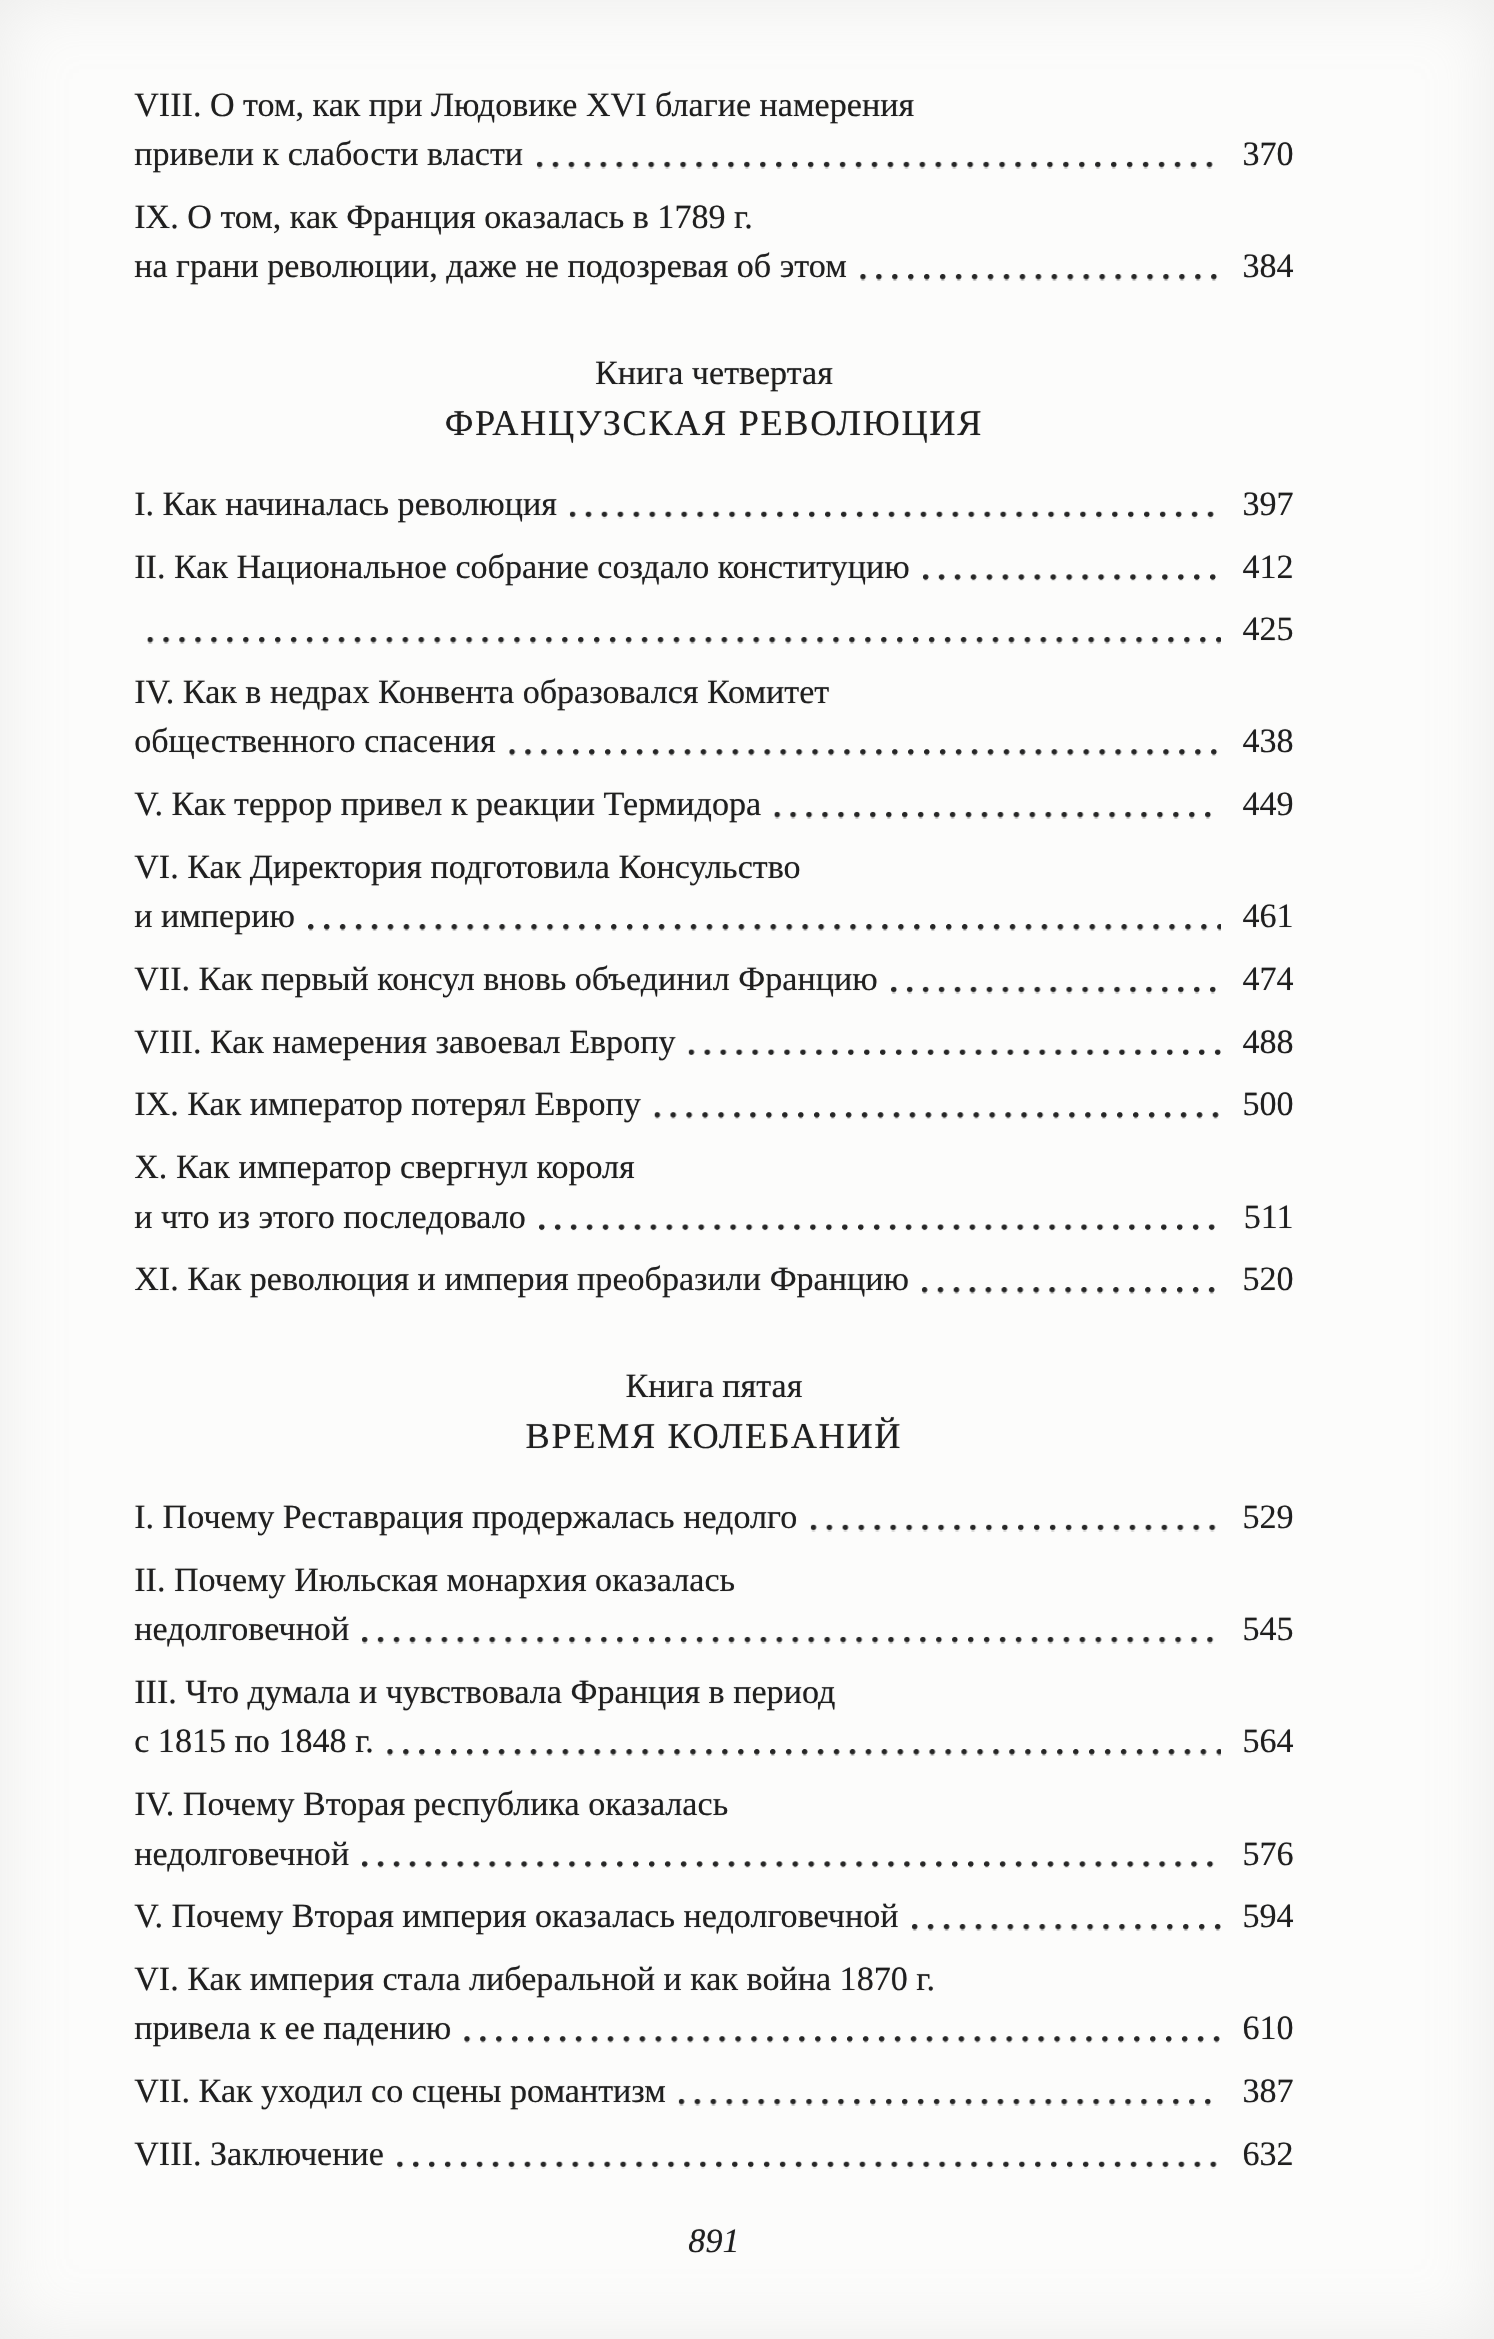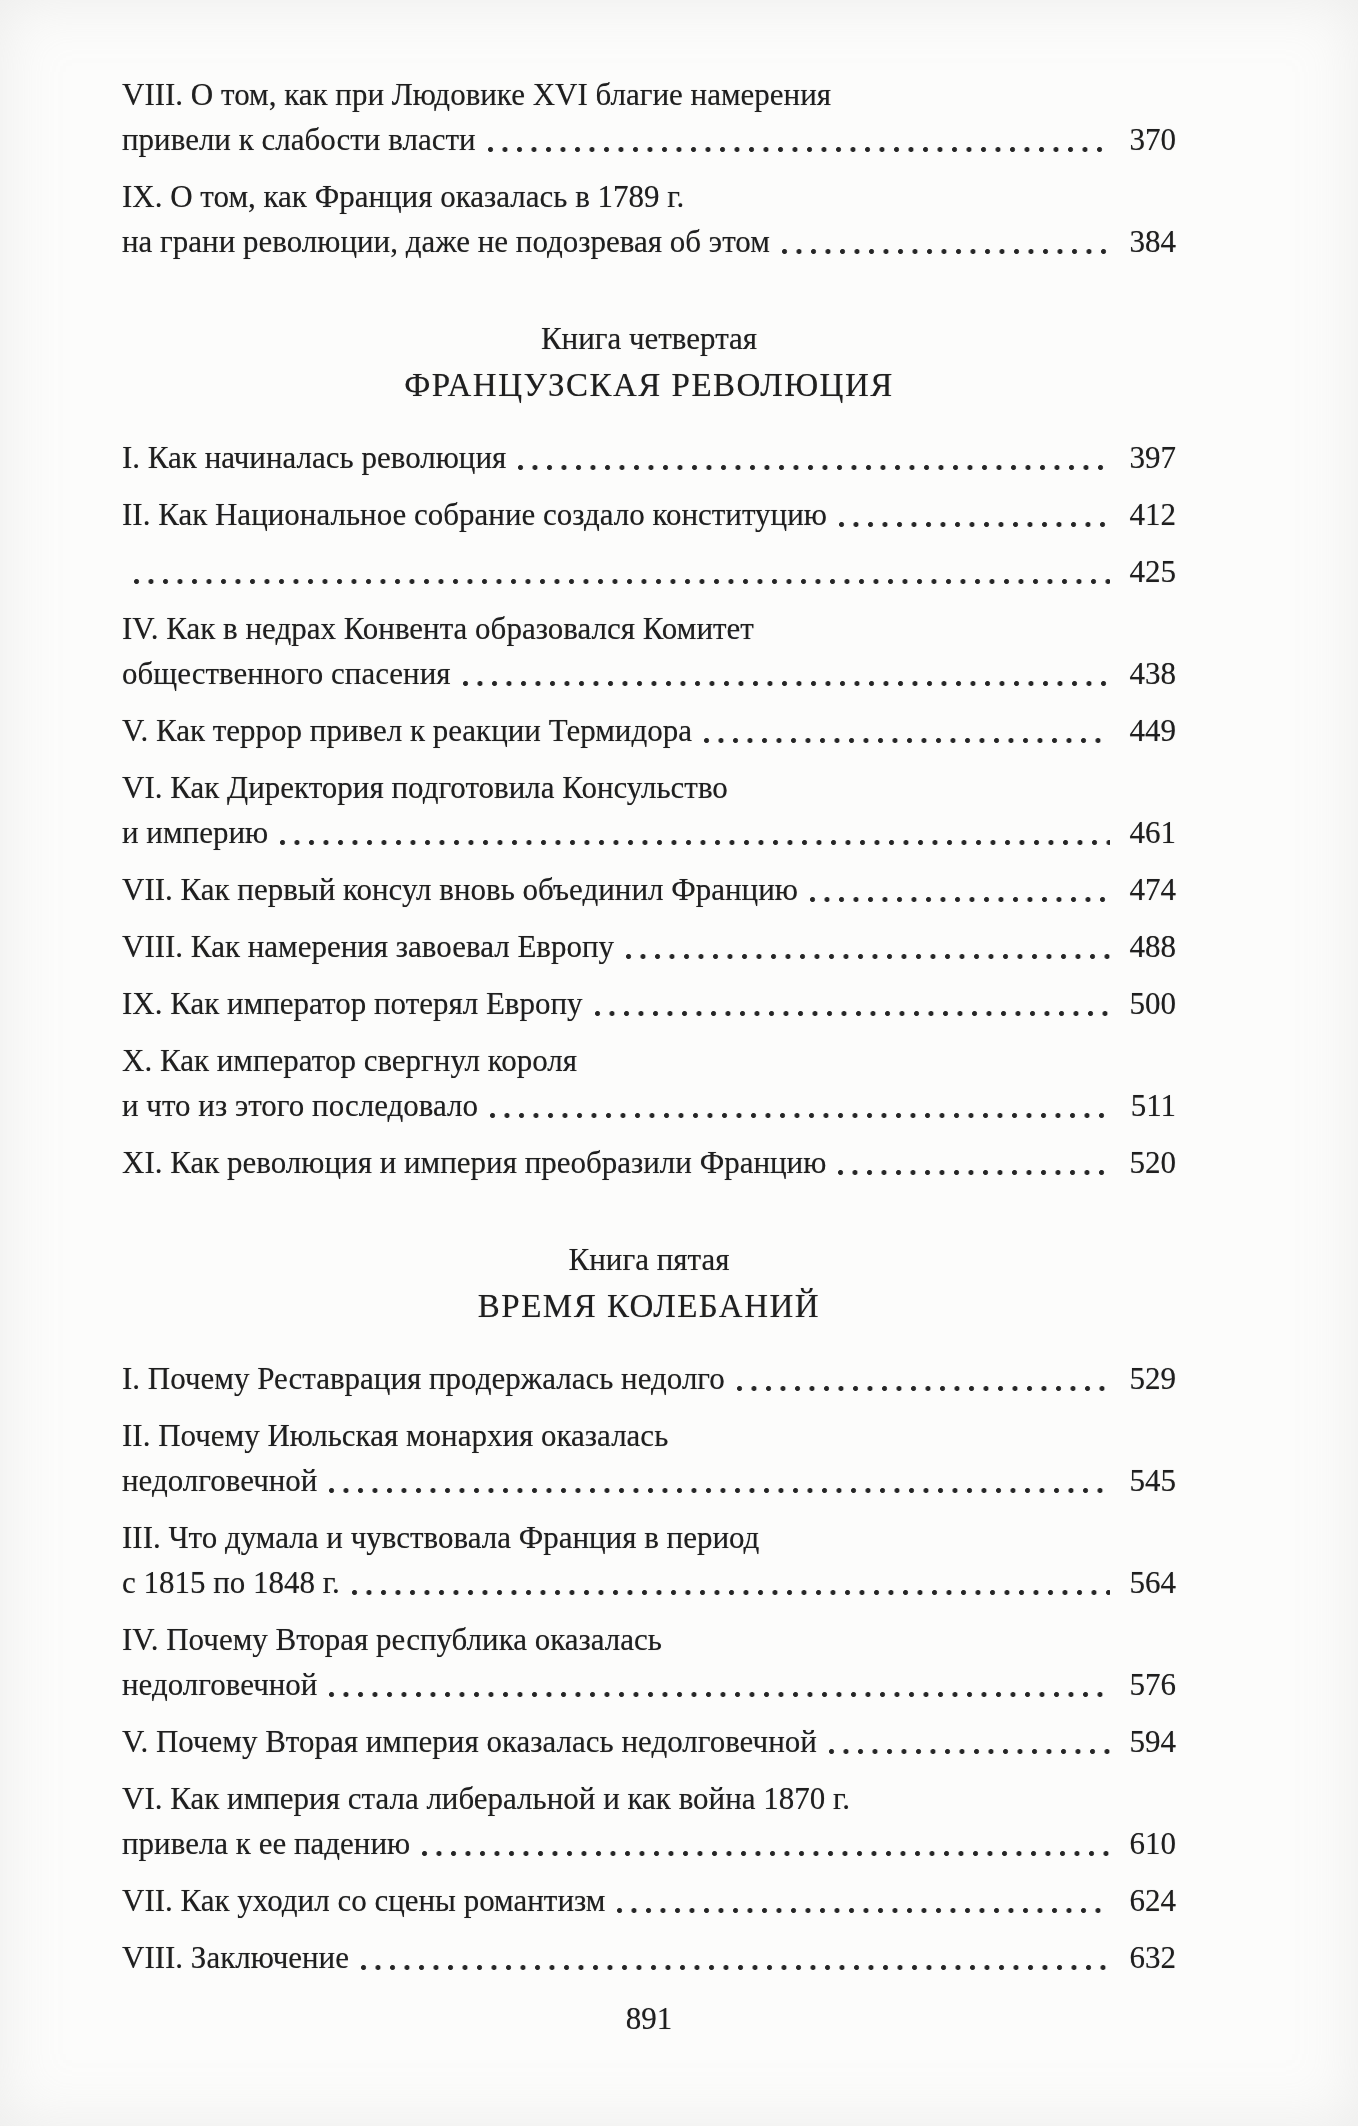--- a/index.html
+++ b/index.html
@@ -33,21 +33,22 @@
     background-repeat: repeat-x;
     background-position: left 0 bottom 9px;
   }
   .epage { min-width: 56px; text-align: right; white-space: nowrap; }
   .heading { text-align: center; margin: 52px 0 26px; }
   .title { font-size: 33px; line-height: 48px; letter-spacing: 1.5px; }
   .footer {
     text-align: center;
     font-size: 31px;
     line-height: 45px;
-    margin-top: 16px;
+    margin-top: 34px;
+    font-style: italic;
   }
   
   .page, .page * { text-shadow: 0 0 0.7px rgba(35,35,35,.55); }
 </style>
 </head>
 <body>
 
 <div class="page">
   <div id="toc">
       <section class="toc-section">
@@ -201,21 +202,21 @@
           <div class="erow">
             <span class="etext">привела к ее падению</span>
             <span class="leader"></span>
             <span class="epage">610</span>
           </div>
         </div>
         <div class="entry">
           <div class="erow">
             <span class="etext">VII. Как уходил со сцены романтизм</span>
             <span class="leader"></span>
-            <span class="epage">624</span>
+            <span class="epage">387</span>
           </div>
         </div>
         <div class="entry">
           <div class="erow">
             <span class="etext">VIII. Заключение</span>
             <span class="leader"></span>
             <span class="epage">632</span>
           </div>
         </div>
       </section>

